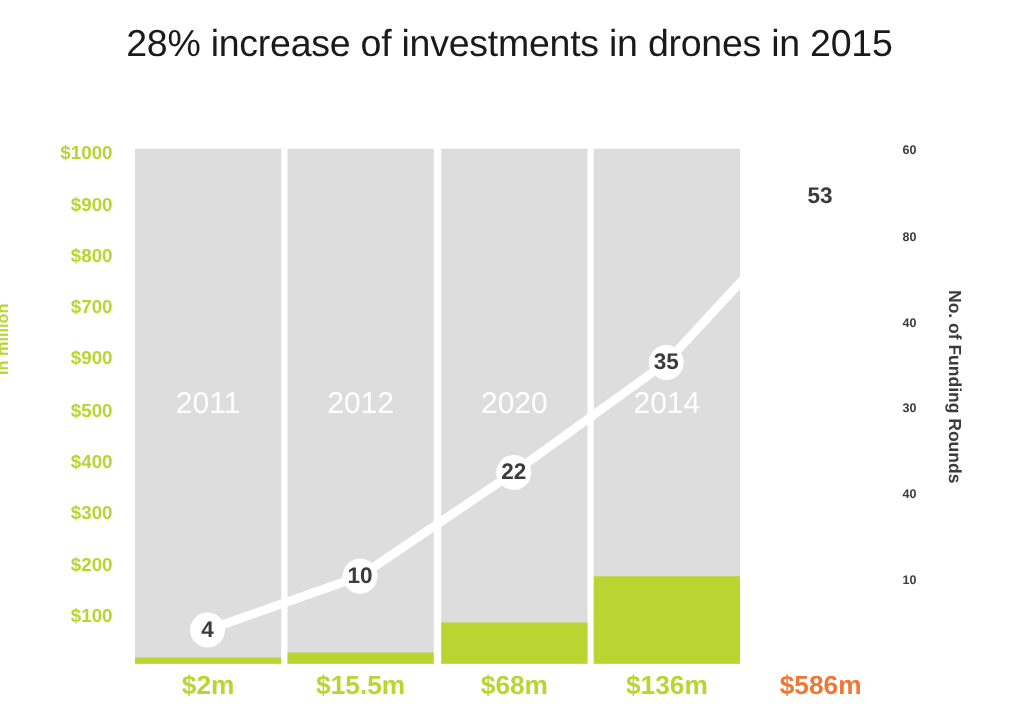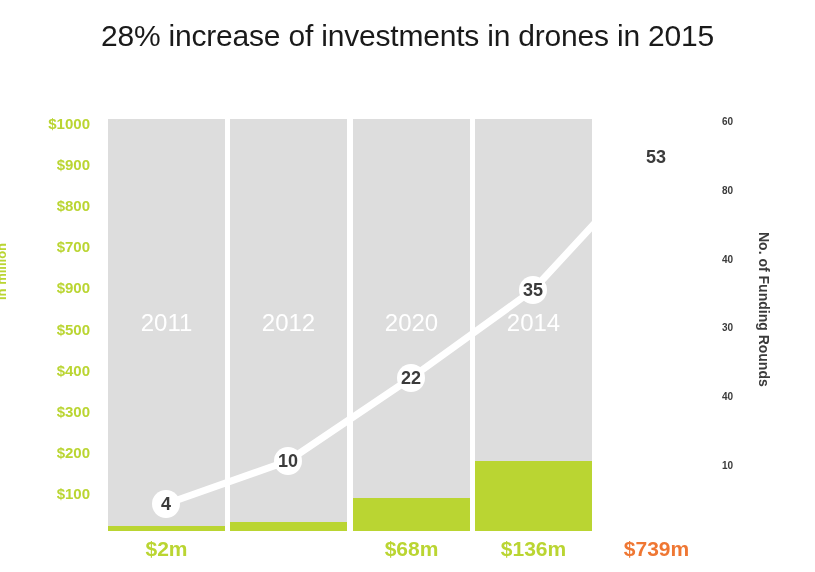--- a/index.html
+++ b/index.html
@@ -167,18 +167,19 @@
   </svg>
 
   <div class="pt-label" style="left:166px;top:504px;">4</div>
   <div class="pt-label" style="left:288px;top:461px;">10</div>
   <div class="pt-label" style="left:411px;top:378px;">22</div>
   <div class="pt-label" style="left:533px;top:290px;">35</div>
   <div class="pt-label" style="left:656px;top:157px;">53</div>
 
   <div class="value-labels">
     <div class="vl" style="left:0px;">$2m</div>
+    <div class="vl" style="left:122px;">$15.5m</div>
     <div class="vl" style="left:245px;">$68m</div>
     <div class="vl" style="left:367px;">$136m</div>
-    <div class="vl highlight" style="left:490px;">$739m</div>
+    <div class="vl highlight" style="left:490px;">$586m</div>
   </div>
 
 </div>
 
 </body></html>

